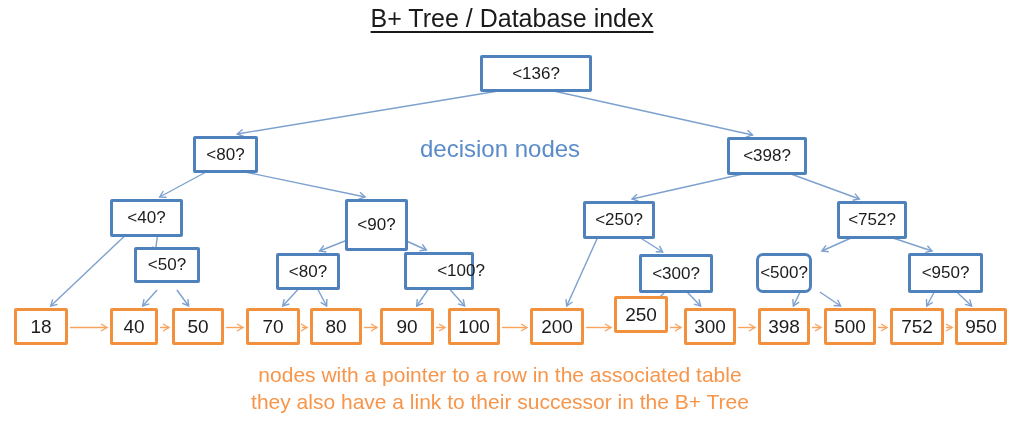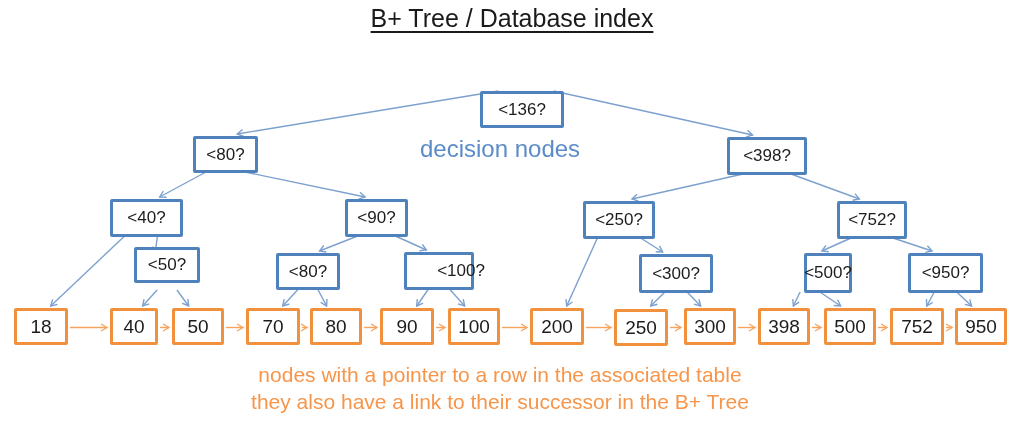--- a/index.html
+++ b/index.html
@@ -100,40 +100,40 @@
       <line x1="812" y1="327.5" x2="821" y2="327.5" stroke="#f8a45f" stroke-width="1.4" marker-end="url(#arrO)"></line>
       <line x1="878" y1="327.5" x2="887" y2="327.5" stroke="#f8a45f" stroke-width="1.4" marker-end="url(#arrO)"></line>
       <line x1="946" y1="327.5" x2="952" y2="327.5" stroke="#f8a45f" stroke-width="1.4" marker-end="url(#arrO)"></line>
     </svg>
   <h1 class="diagram-title">B+ Tree / Database index</h1>
   <div class="decision-label">decision nodes</div>
   <div class="leaf-note">
     <div>nodes with a pointer to a row in the associated table</div>
     <div>they also have a link to their successor in the B+ Tree</div>
   </div>
-<div class="node decision" style="left: 480px; top: 55px; width: 84px; height: 37px; margin-top: 36px;">&lt;136?</div>
+<div class="node decision" style="left: 480px; top: 55px; width: 112px; height: 37px;">&lt;136?</div>
     <div class="node decision" style="left: 193px; top: 136px; width: 65px; height: 37px;">&lt;80?</div>
     <div class="node decision" style="left: 727px; top: 137px; width: 80px; height: 38px;">&lt;398?</div>
     <div class="node decision" style="left: 110px; top: 199px; width: 73px; height: 38px;">&lt;40?</div>
-    <div class="node decision" style="left: 345px; top: 199px; width: 63px; height: 38px;">&lt;90?</div>
+    <div class="node decision" style="left: 345px; top: 199px; width: 63px; height: 52px;">&lt;90?</div>
     <div class="node decision" style="left: 583px; top: 201px; width: 72px; height: 38px;">&lt;250?</div>
     <div class="node decision" style="left: 837px; top: 201px; width: 70px; height: 38px;">&lt;752?</div>
     <div class="node decision" style="left: 134px; top: 247px; width: 66px; height: 36px;">&lt;50?</div>
     <div class="node decision" style="left: 276px; top: 253px; width: 64px; height: 37px;">&lt;80?</div>
     <div class="node decision" style="left: 404px; top: 252px; width: 70px; height: 38px; padding-left: 44px;">&lt;100?</div>
     <div class="node decision" style="left: 639px; top: 254px; width: 74px; height: 39px;">&lt;300?</div>
-    <div class="node decision" style="left: 804px; top: 253px; width: 48px; height: 40px;">&lt;500?</div>
+    <div class="node decision" style="left: 756px; top: 253px; width: 56px; height: 40px; border-radius: 7px;">&lt;500?</div>
     <div class="node decision" style="left: 908px; top: 253px; width: 75px; height: 40px;">&lt;950?</div>
     <div class="node leaf" style="left: 14px; top: 308px; width: 54px; height: 37px;">18</div>
     <div class="node leaf" style="left: 110px; top: 308px; width: 48px; height: 37px;">40</div>
     <div class="node leaf" style="left: 172px; top: 308px; width: 52px; height: 37px;">50</div>
     <div class="node leaf" style="left: 246px; top: 308px; width: 54px; height: 37px;">70</div>
     <div class="node leaf" style="left: 310px; top: 308px; width: 52px; height: 37px;">80</div>
     <div class="node leaf" style="left: 380px; top: 308px; width: 54px; height: 37px;">90</div>
     <div class="node leaf" style="left: 448px; top: 308px; width: 52px; height: 37px;">100</div>
     <div class="node leaf" style="left: 530px; top: 308px; width: 54px; height: 37px;">200</div>
-    <div class="node leaf" style="left: 614px; top: 309px; width: 54px; height: 37px;">250</div>
+    <div class="node leaf" style="left: 614px; top: 296px; width: 54px; height: 37px;">250</div>
     <div class="node leaf" style="left: 684px; top: 308px; width: 52px; height: 37px;">300</div>
     <div class="node leaf" style="left: 758px; top: 308px; width: 52px; height: 37px;">398</div>
     <div class="node leaf" style="left: 824px; top: 308px; width: 52px; height: 37px;">500</div>
     <div class="node leaf" style="left: 890px; top: 308px; width: 54px; height: 37px;">752</div>
     <div class="node leaf" style="left: 955px; top: 308px; width: 52px; height: 37px;">950</div>
   </div>
 
 </body></html>

